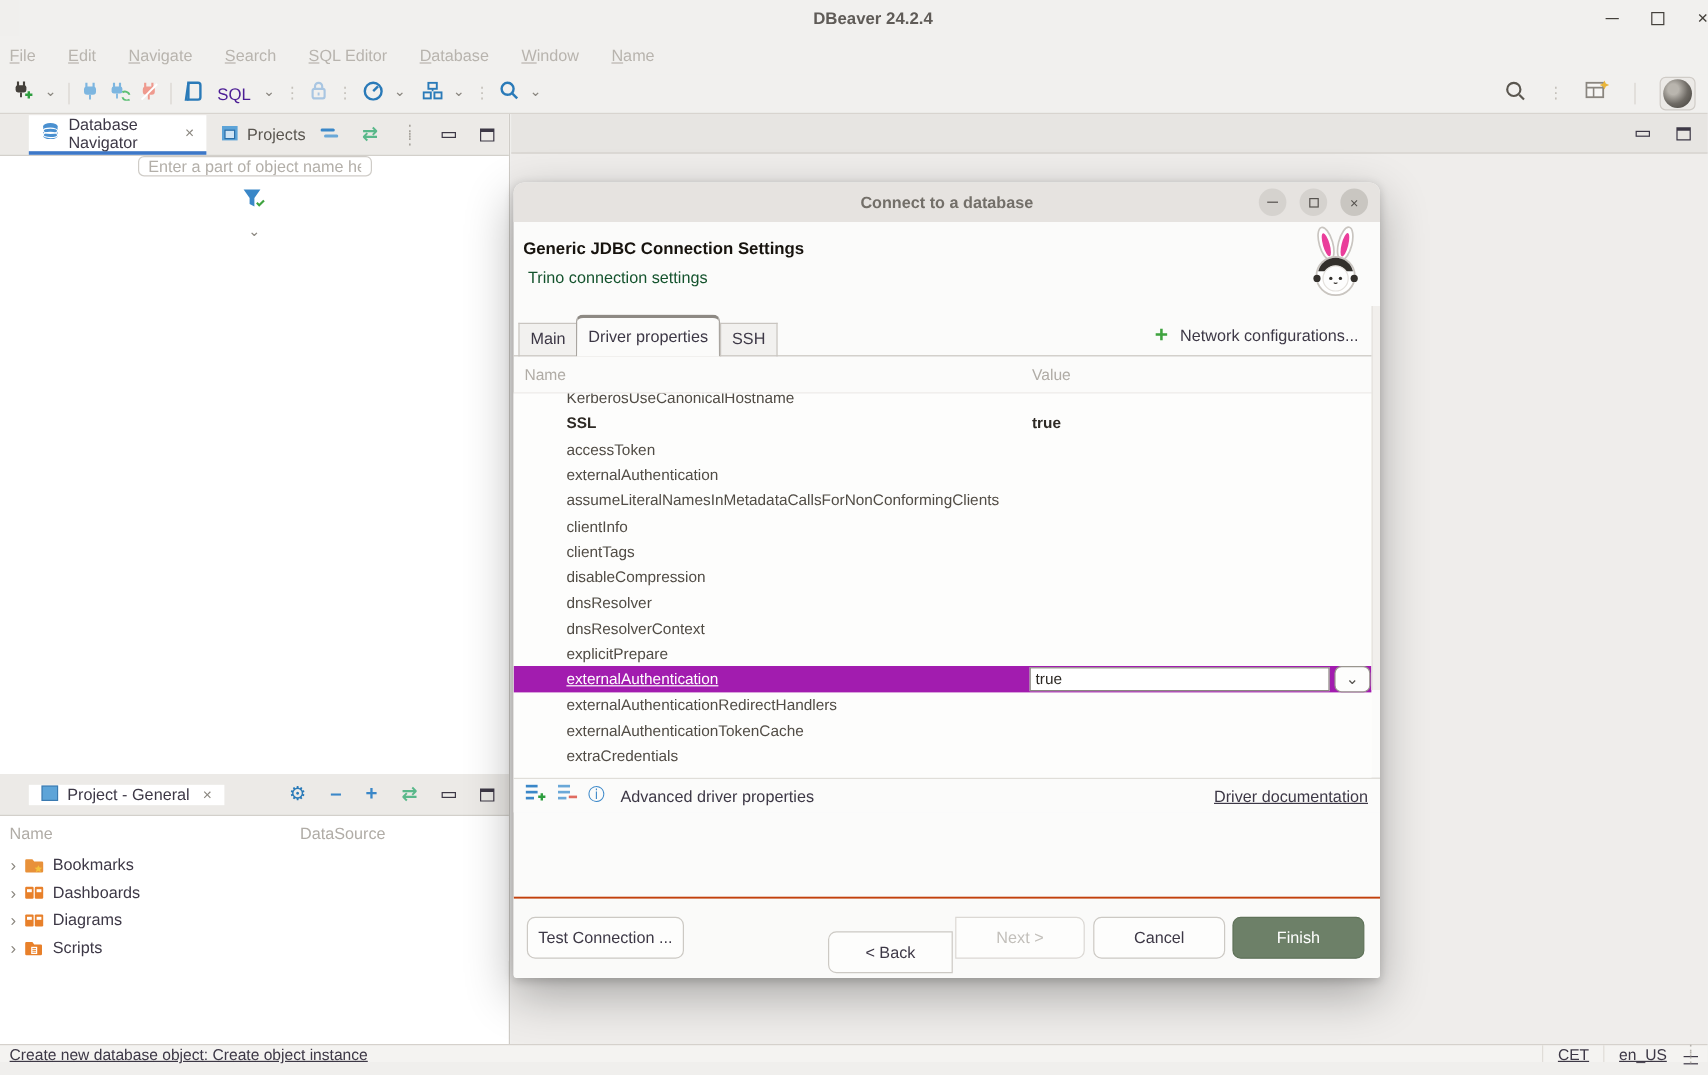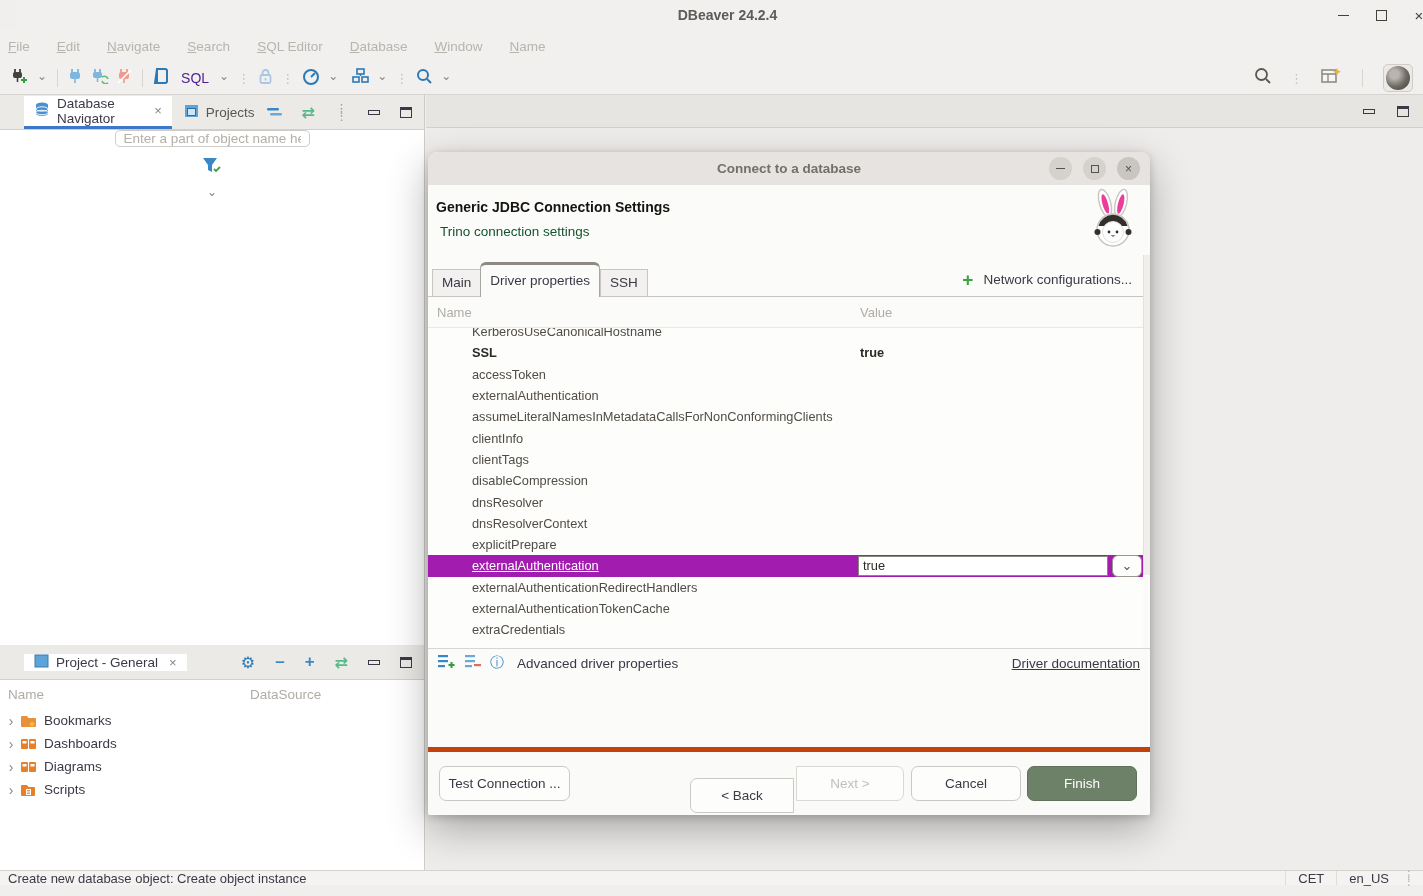--- a/index.html
+++ b/index.html
@@ -63,21 +63,21 @@
   .nav-empty { height:482px; background:#ffffff; }
 
   .tree-header { height:29px; display:flex; align-items:center; font-size:13.5px; color:#b0aca6; background:#fff; }
   .th-name { padding-left:8px; width:250px; }
   .tree-row { height:23px; display:flex; align-items:center; font-size:13.5px; color:#3d3846; background:#fff; }
   .tr-chev { width:14px; text-align:center; color:#8a867f; font-size:14px; margin-left:4px; }
   .tr-icon { width:18px; height:14px; margin:0 6px 0 2px; }
 
   
   .statusbar { position:absolute; left:0; top:870px; width:1423px; height:15px; background:#f4f3f1;
-    border-top:1px solid #d5d1cc; display:flex; align-items:flex-start; font-size:13px; color:#3d3846; }
+    border-top:1px solid #d5d1cc; display:flex; align-items:flex-start; font-size:13px; color:#3d3846;text-decoration:underline; }
   .sb-msg { padding-left:8px; }
   .sb-right { margin-left:auto; display:flex; align-items:center; height:100%; }
   .sb-cell { padding:0 12px; height:100%; display:flex; align-items:center; border-left:1px solid #e0ddd8; }
   .sb-grip { color:#b5b1ab; font-size:12px; padding:0 8px 0 2px; line-height:0.5; }
 
   
   .dialog { position:absolute; left:428px; top:152px; width:722px; height:663px; background:#fbfbfa;
     border-radius:9px 9px 2px 2px; box-shadow:0 14px 40px rgba(0,0,0,.30), 0 2px 8px rgba(0,0,0,.18); }
   .dlg-titlebar { height:33px; background:#e6e3e0; border-radius:9px 9px 0 0; display:flex; align-items:center; justify-content:center; position:relative; }
   .dlg-title { font-size:13.5px; font-weight:bold; color:#736f69; }
@@ -117,21 +117,21 @@
   .sel-drop { width:30px; height:22px; margin-left:4px; border:1px solid #9a968f; border-radius:6px; background:#fdfdfc;
     display:flex; align-items:center; justify-content:center; color:#55524e; font-size:13px; }
   .tbl-scroll { position:absolute; right:0; top:103px; width:7px; height:320px; background:#f1efec; border-left:1px solid #e4e1dd; }
 
   .tbl-footer { height:29px; border-top:1px solid #d9d6d2; display:flex; align-items:center; padding:0 10px; gap:9px; background:#fbfbfa; }
   .adv-label { font-size:13.5px; color:#3d3846; margin-left:4px; }
   .info-ico { color:#3a87c8; font-size:14px; }
   .doc-link { margin-left:auto; font-size:13.5px; color:#3d3846; text-decoration:underline; }
 
   .dlg-spacer { height:70px; }
-  .dlg-buttons { height:67px; border-top:5px solid #c2410c; background:#fafaf9; display:flex; align-items:center; padding:0 11px; border-radius:0 0 2px 2px; }
+  .dlg-buttons { height:67px; border-top:2px solid #c2410c; background:#fafaf9; display:flex; align-items:center; padding:0 11px; border-radius:0 0 2px 2px; }
   .btn { height:35px; border:1px solid #ccc9c4; border-radius:7px; background:#fdfdfc; font-size:13.5px; color:#3d3846;
     font-family:"Liberation Sans","DejaVu Sans",sans-serif; display:flex; align-items:center; justify-content:center; }
   .btn-test { width:131px; }
   .btn-back { width:104px; margin-left:120px; border-radius:7px 0 0 7px;margin-top:24px; }
   .btn-next { width:108px; margin-left:2px; border-radius:0 7px 7px 0; color:#c2bfba; border-color:#dbd8d4; }
   .btn-cancel { width:110px; margin-left:7px; }
   .btn-finish { width:110px; margin-left:6px; background:#6d8068; border-color:#5f7259; color:#ffffff; }
 </style>
 </head>
 <body>

